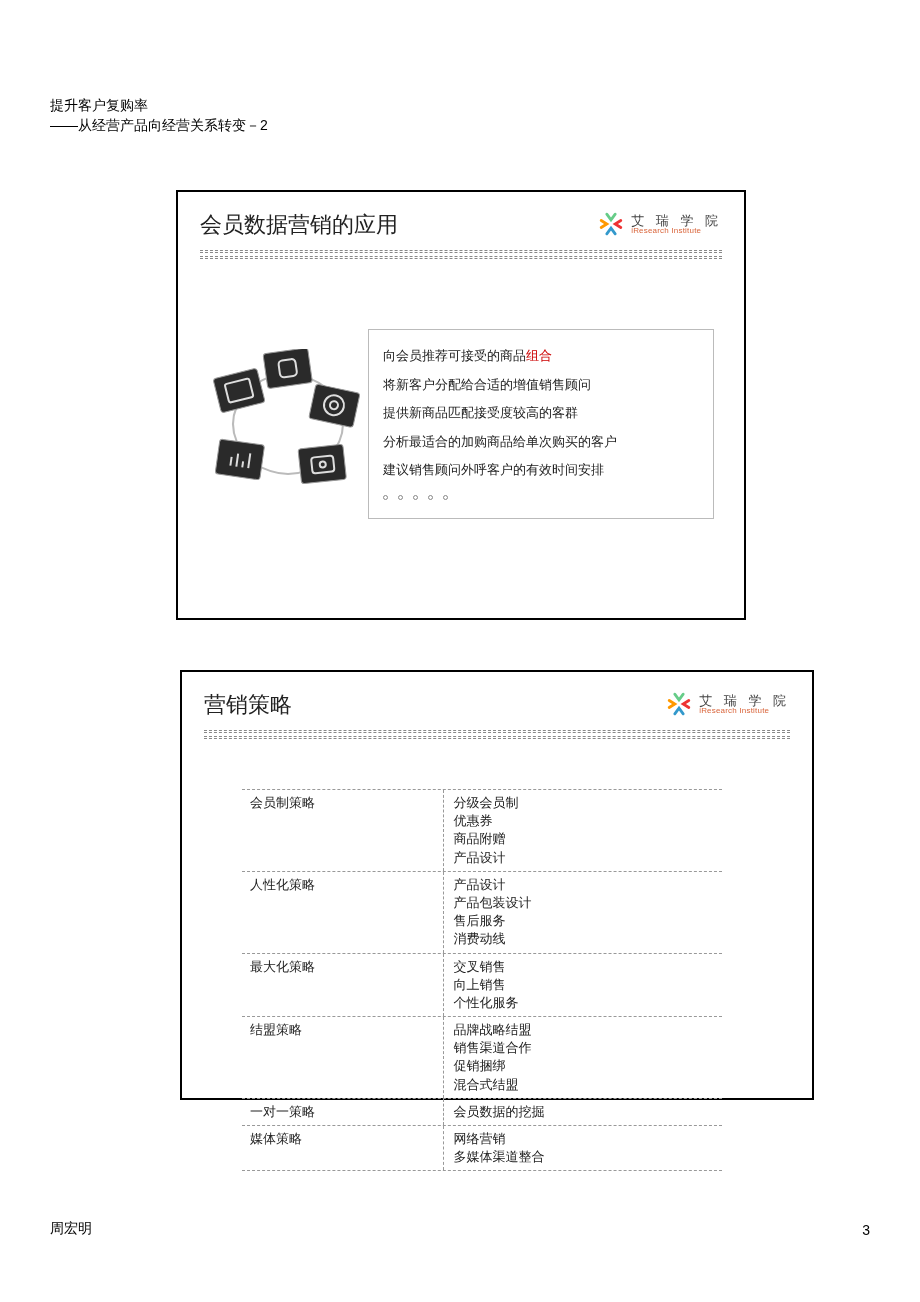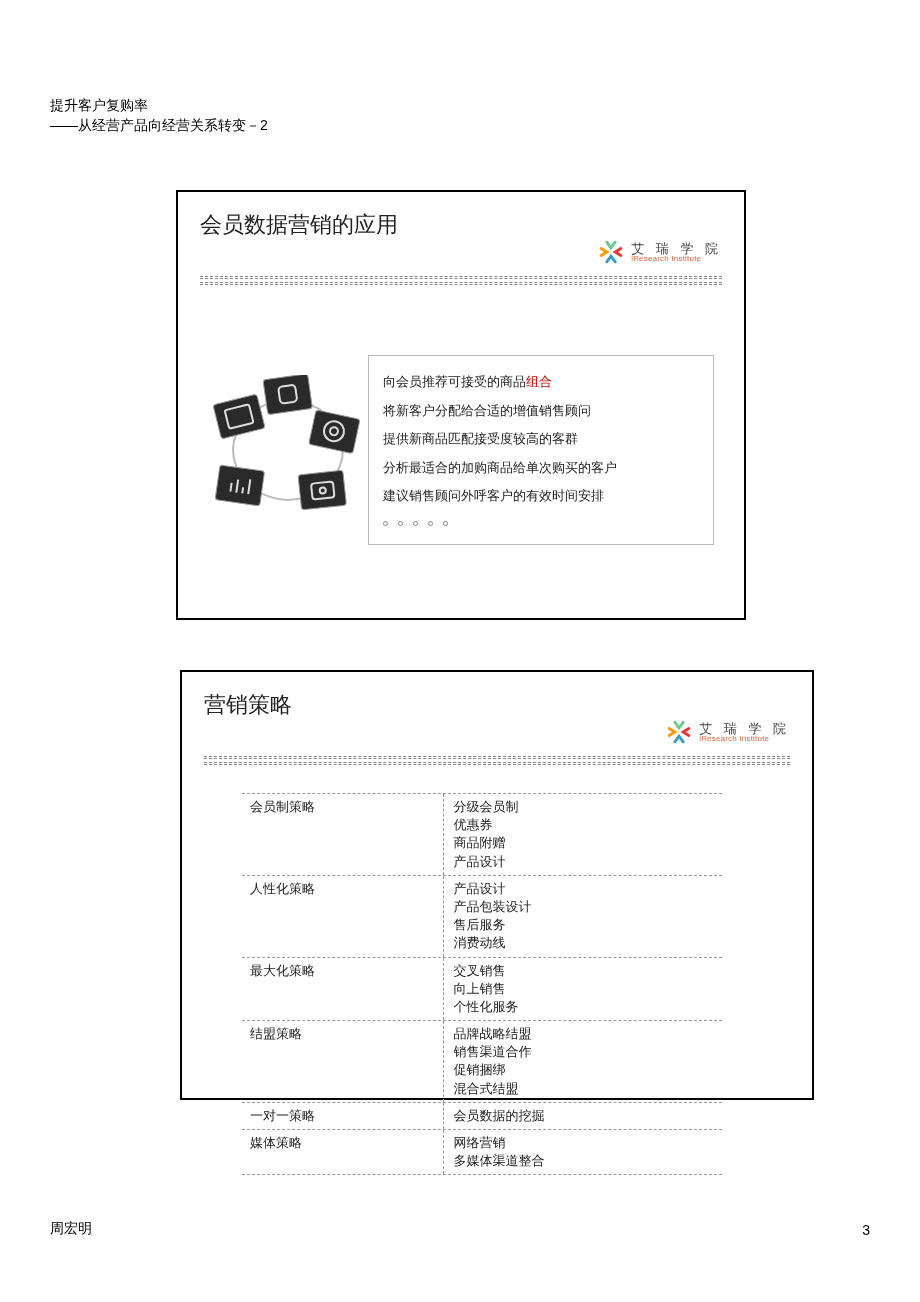--- a/index.html
+++ b/index.html
@@ -48,21 +48,20 @@
     margin: 3px 22px 0 22px;
     height: 3px;
     border-top: 1px dashed #888;
     border-bottom: 1px dashed #888;
   }
 
   .logo {
     display: flex;
     align-items: center;
     gap: 6px;
-    margin-top: 28px;
   }
   .logo-mark {
     width: 28px;
     height: 28px;
     position: relative;
   }
   .logo-mark svg { width: 100%; height: 100%; }
   .logo-text {
     display: flex;
     flex-direction: column;
@@ -115,20 +114,21 @@
 
   
   .s2-body {
     padding: 28px 90px 10px 60px;
   }
   .s2-table {
     width: 100%;
     border-top: 1px dashed #999;
     font-size: 13px;
     color: #222;
+    margin-top: 22px;
   }
   .s2-row {
     display: flex;
     border-bottom: 1px dashed #999;
   }
   .s2-cell-l {
     width: 42%;
     padding: 4px 10px 4px 8px;
     border-right: 1px dashed #999;
     line-height: 1.4;

